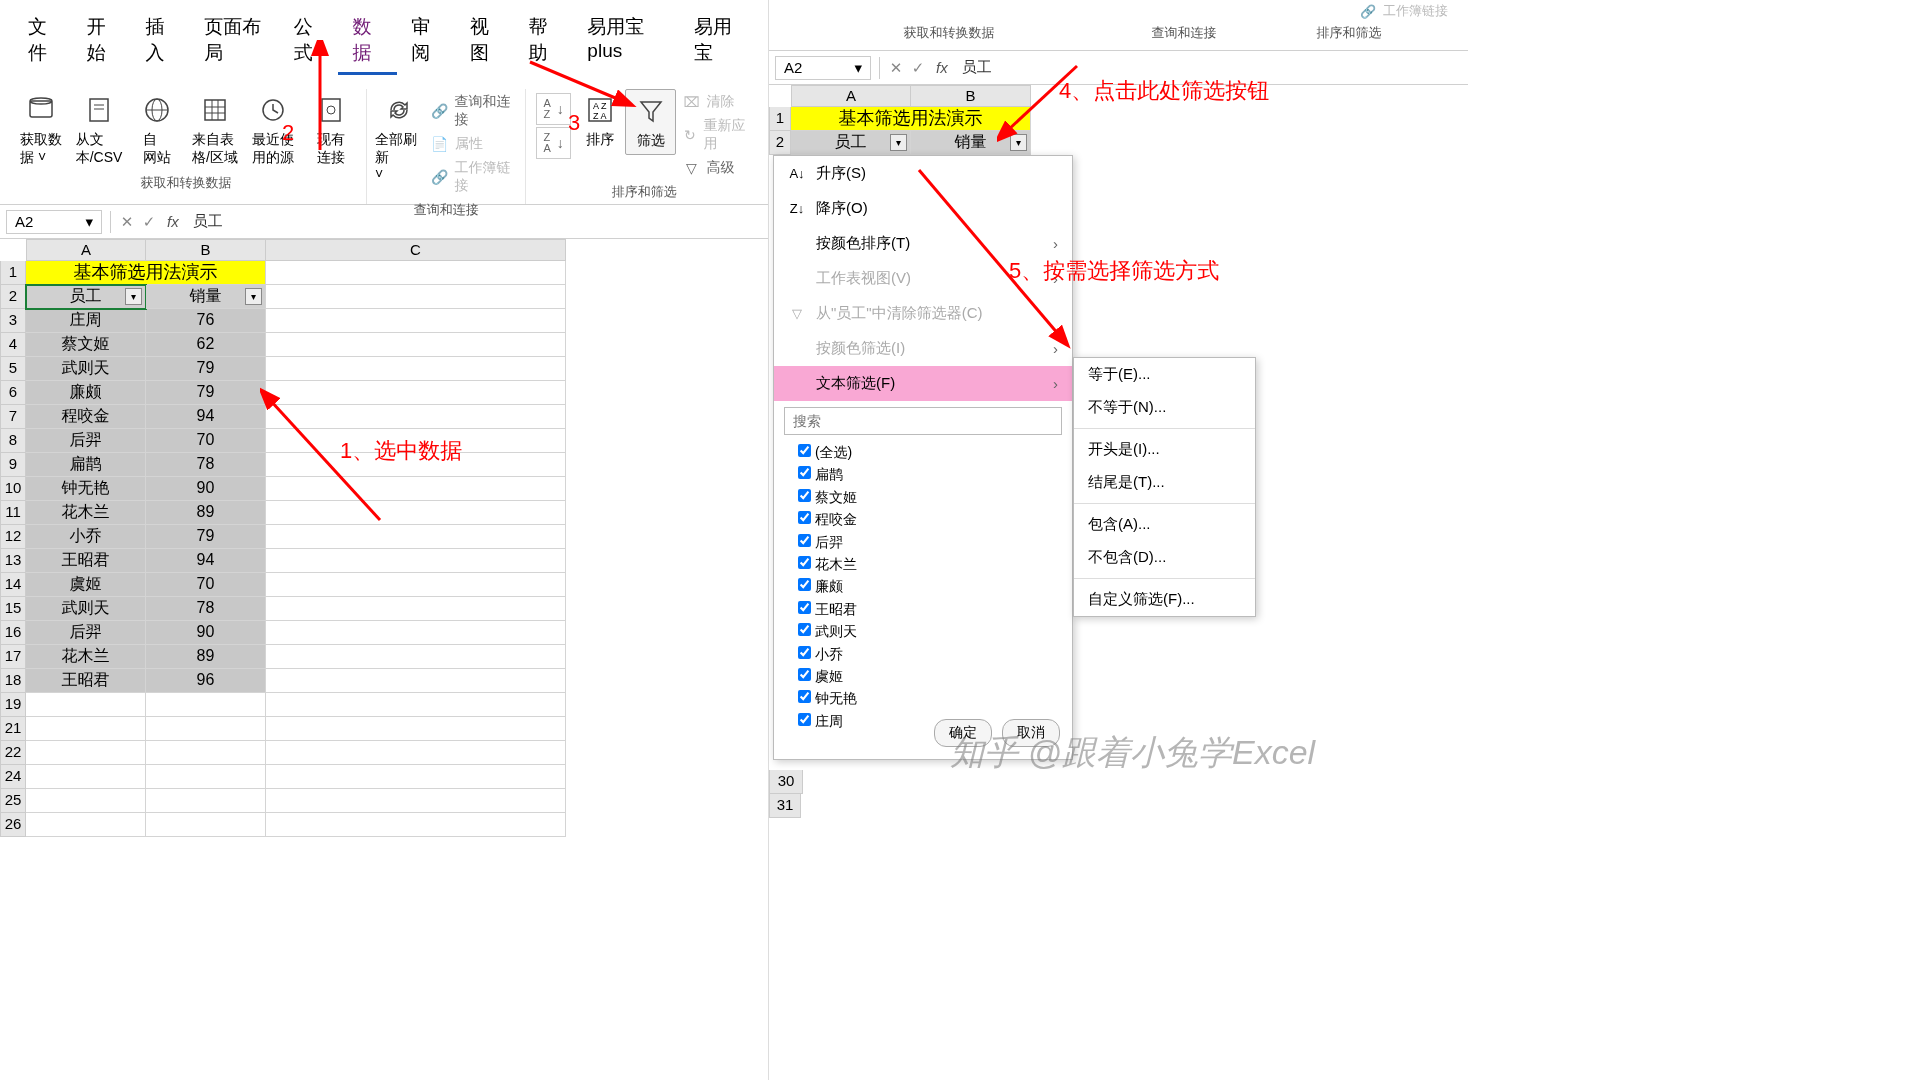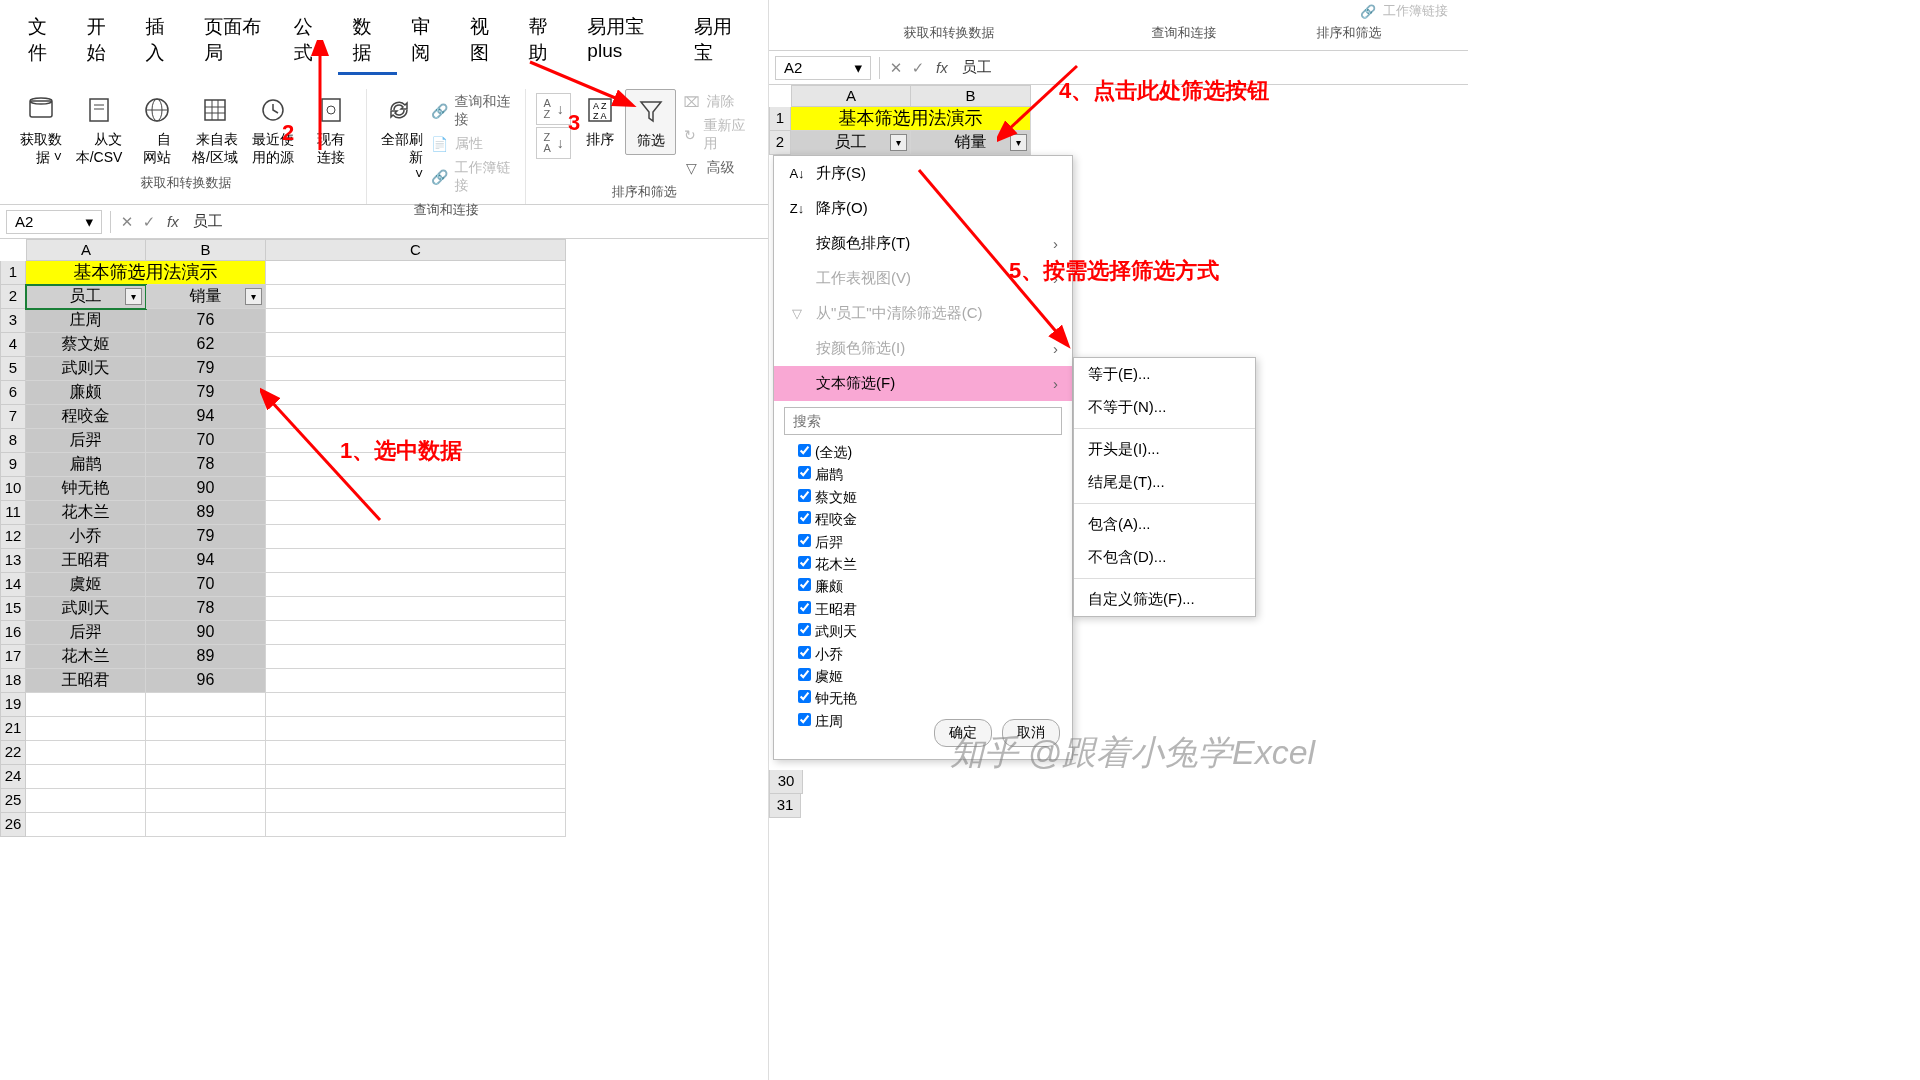--- a/index.html
+++ b/index.html
@@ -2,28 +2,28 @@
 <html><head>
 <meta charset="utf-8">
 <style>
   * { box-sizing: border-box; margin: 0; padding: 0; font-family: "Microsoft YaHei", Arial, sans-serif; }
   body { background: #fff; width: 1920px; height: 1080px; overflow: hidden; position: relative; }
   .left-panel { position: absolute; left: 0; top: 0; width: 768px; height: 100%; }
   .right-panel { position: absolute; left: 768px; top: 0; width: 700px; height: 100%; border-left: 1px solid #ddd; background:#fff;}
   
   .menubar { display: flex; gap: 0; padding: 8px 14px 10px 14px; font-size: 19px; }
   .menubar span { padding: 6px 14px; cursor: pointer; }
-  .menubar span.active { border-bottom: 3px solid #185abd; color: #000000; font-weight: 500;}
+  .menubar span.active { border-bottom: 3px solid #185abd; color: #701a75; font-weight: 500;}
   
   .ribbon { display: flex; border-bottom: 1px solid #d0d0d0; padding: 4px 6px 0 6px; height: 120px; }
   .ribbon-group { display: flex; flex-direction: column; align-items: center; padding: 0 6px; border-right: 1px solid #e5e5e5; }
   .ribbon-group:last-child { border-right: none; }
   .rg-btns { display: flex; align-items: flex-start; }
   .rg-label { font-size: 13px; color: #555; padding: 4px 0 6px 0; }
-  .big-btn { display: flex; flex-direction: column; align-items: center; justify-content: flex-start; width: 58px; padding: 4px 2px; cursor: pointer; text-align: right; font-size: 14px; line-height: 1.25; }
+  .big-btn { display: flex; flex-direction: column; align-items: center; justify-content: flex-start; width: 58px; padding: 4px 2px; cursor: pointer; text-align: left; font-size: 14px; line-height: 1.25; }
   .big-btn .ic { width: 34px; height: 34px; margin-bottom: 4px; display: flex; align-items: center; justify-content: center; }
   .small-btns { display: flex; flex-direction: column; gap: 2px; padding-top: 2px; }
   .small-btn { display: flex; align-items: center; font-size: 14px; color: #666; padding: 2px 6px; cursor: pointer; gap: 6px;}
   .small-btn .sic { width: 18px; height: 18px; display:inline-flex;align-items:center;justify-content:center;}
   .filter-active { border: 1px solid #aaa; background: #f5f5f5; border-radius: 2px; }
   
   .fmrow { display: flex; align-items: center; border-bottom: 1px solid #d0d0d0; height: 34px; font-size: 15px; }
   .namebox { width: 96px; border: 1px solid #ccc; margin: 3px 6px; padding: 2px 8px; display:flex;align-items:center;justify-content:space-between;}
   .fx-btns { display:flex;align-items:center;gap:2px;padding:0 4px;color:#888;}
   .fx-btns span{width:20px;text-align:center;}
@@ -38,21 +38,21 @@
   .row { display: flex; height: 24px; }
   .row-hdr { width: 26px; background: #e6e6e6; border: 1px solid #ccc; border-top:none; text-align: center; font-size: 15px; line-height: 22px;}
   .cell { border-right: 1px solid #d4d4d4; border-bottom: 1px solid #d4d4d4; text-align: center; font-size: 16px; line-height: 22px;}
   .cA{width:120px;} .cB{width:120px;} .cC{width:300px;}
   .title-cell { background: #ffff00; font-size: 18px; }
   .hdr-cell { background: #d0d0d0; position: relative; font-weight: 500;}
   .data-cell { background: #c8c8c8; }
   .filter-drop { position: absolute; right: 3px; top: 3px; width: 17px; height: 17px; border: 1px solid #888; background: #eee; font-size: 10px; display:flex;align-items:center;justify-content:center;}
   .sel-border { outline: 2px solid #1a7f37; outline-offset:-1px;}
   
-  .anno { position: absolute; color: #ff0000; font-size: 22px; font-weight: 700; pointer-events:none;}
+  .anno { position: absolute; color: #ff0000; font-size: 22px; font-weight: 400; pointer-events:none;}
   .arrow { position: absolute; pointer-events:none;}
   
   .r-ribbon-labels{display:flex;font-size:13px;color:#555;padding:4px 0 8px 0;border-bottom:1px solid #d0d0d0;}
   .r-ribbon-labels span{flex:0 0 auto;text-align:center;}
   .r-grid .col-hdrs{margin-left:22px;}
   .r-grid .row-hdr{width:22px;}
   .r-chA{width:120px;border-left:1px solid #ccc;} .r-chB{width:120px;}
   .r-cA{width:120px;} .r-cB{width:120px;}
   
   .dd-menu { position: absolute; background: #fff; border: 1px solid #bbb; box-shadow: 2px 2px 8px rgba(0,0,0,0.2); width: 300px; font-size: 15px;}

